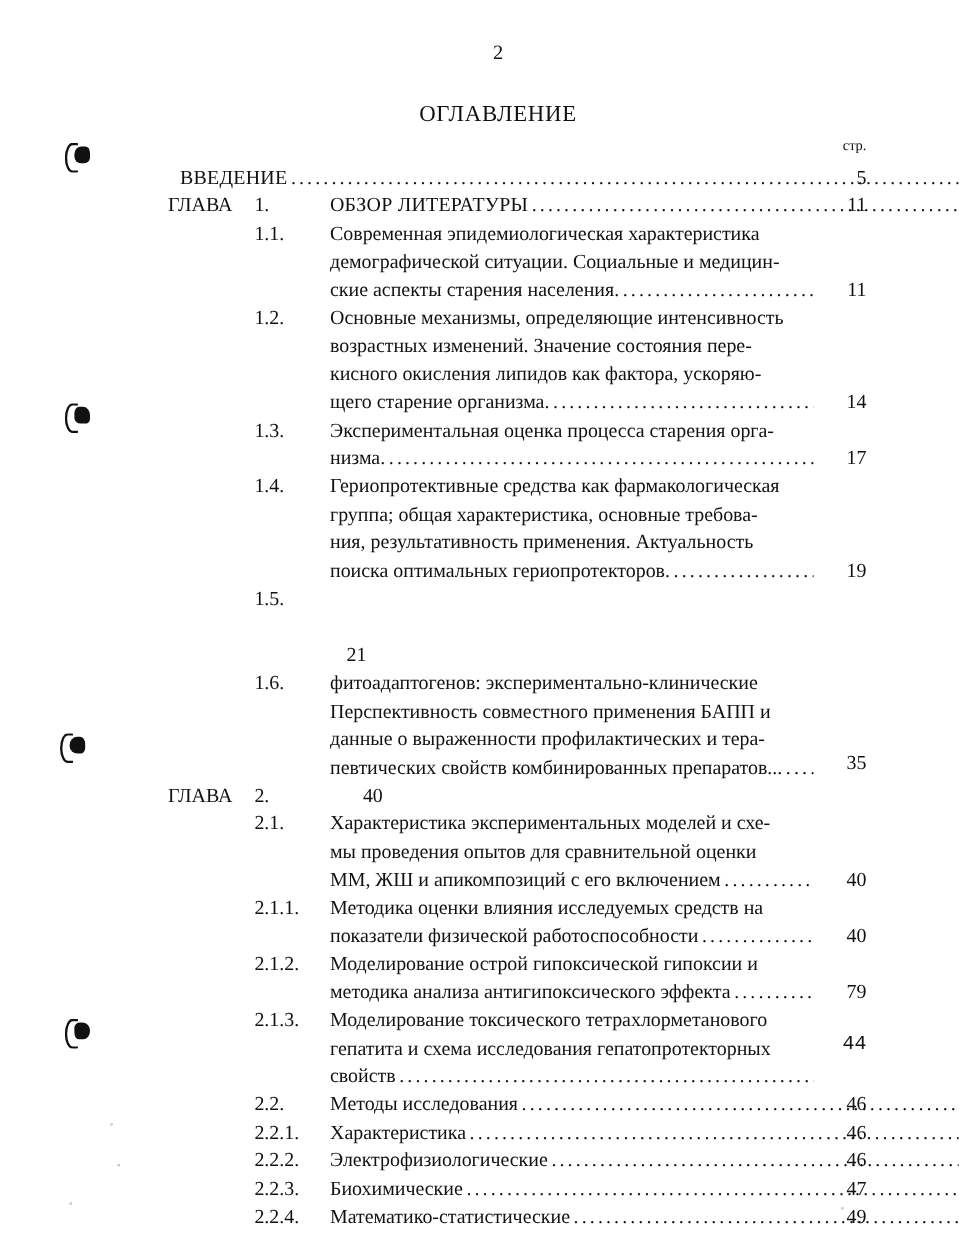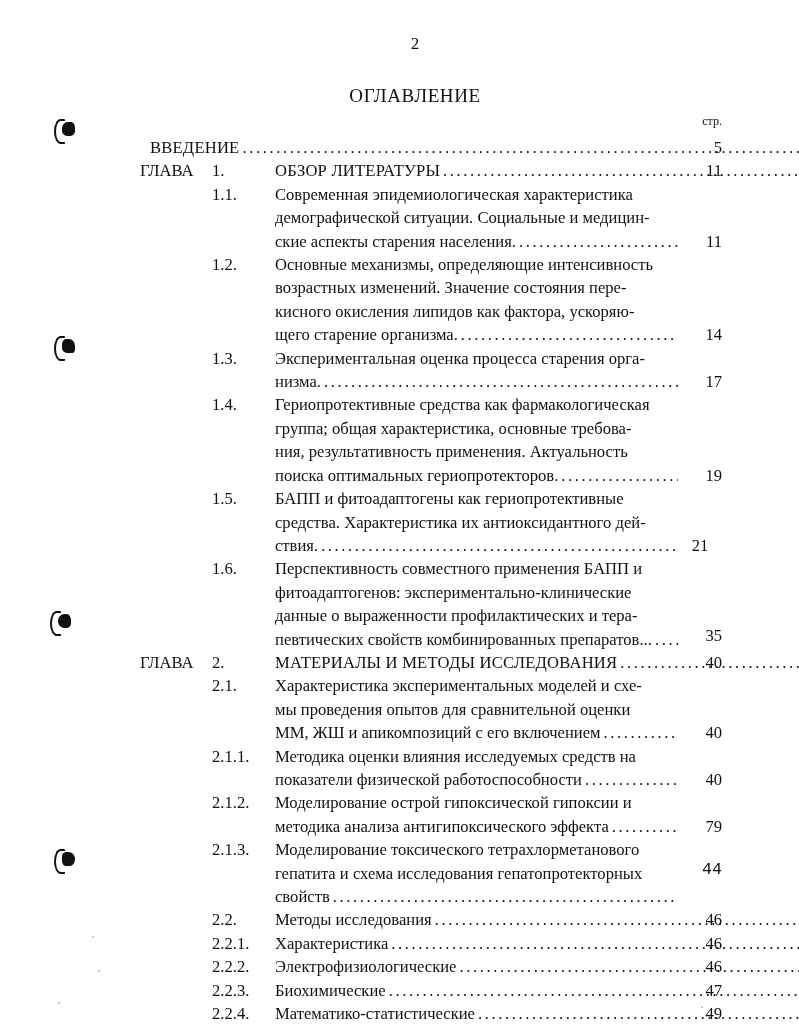--- a/index.html
+++ b/index.html
@@ -240,53 +240,39 @@
           <div class="leader-line">
             <span class="lbl">поиска оптимальных гериопротекторов.</span>
             <span class="dots"></span>
           </div>
         </div>
         <div class="c-page" style="align-self: flex-start; margin-top: 70.2px;">19</div>
       </div>
       <div class="row">
         <div class="c-chapter"></div>
         <div class="c-num">1.5.</div>
-        <div class="c-body">
-          <div class="para">БАПП  и  фитоадаптогены  как  гериопротективные</div>
-          <div class="para">средства. Характеристика их антиоксидантного дей-</div>
-          <div class="leader-line">
-            <span class="lbl">ствия.</span>
-            <span class="dots"></span>
-          </div>
-        </div>
         <div class="c-page" style="align-self: flex-start; margin-top: 46.8px; text-align: center;">21</div>
       </div>
       <div class="row">
         <div class="c-chapter"></div>
         <div class="c-num">1.6.</div>
         <div class="c-body">
+          <div class="para">фитоадаптогенов:      экспериментально-клинические</div>
           <div class="para">Перспективность совместного применения БАПП и</div>
-          <div class="para">фитоадаптогенов:      экспериментально-клинические</div>
           <div class="para">данные  о  выраженности  профилактических  и  тера-</div>
           <div class="leader-line">
             <span class="lbl">певтических свойств комбинированных препаратов...</span>
             <span class="dots"></span>
           </div>
         </div>
         <div class="c-page" style="align-self: flex-start; margin-top: 67px;">35</div>
       </div>
       <div class="row single">
         <div class="c-chapter">ГЛАВА</div>
         <div class="c-num">2.</div>
-        <div class="c-body">
-          <div class="leader-line">
-            <span class="lbl caps">МАТЕРИАЛЫ И МЕТОДЫ ИССЛЕДОВАНИЯ</span>
-            <span class="dots"></span>
-          </div>
-        </div>
         <div class="c-page">40</div>
       </div>
       <div class="row">
         <div class="c-chapter"></div>
         <div class="c-num">2.1.</div>
         <div class="c-body">
           <div class="para">Характеристика экспериментальных моделей и схе-</div>
           <div class="para">мы  проведения  опытов  для  сравнительной  оценки</div>
           <div class="leader-line">
             <span class="lbl">ММ, ЖШ и апикомпозиций с его включением</span>

